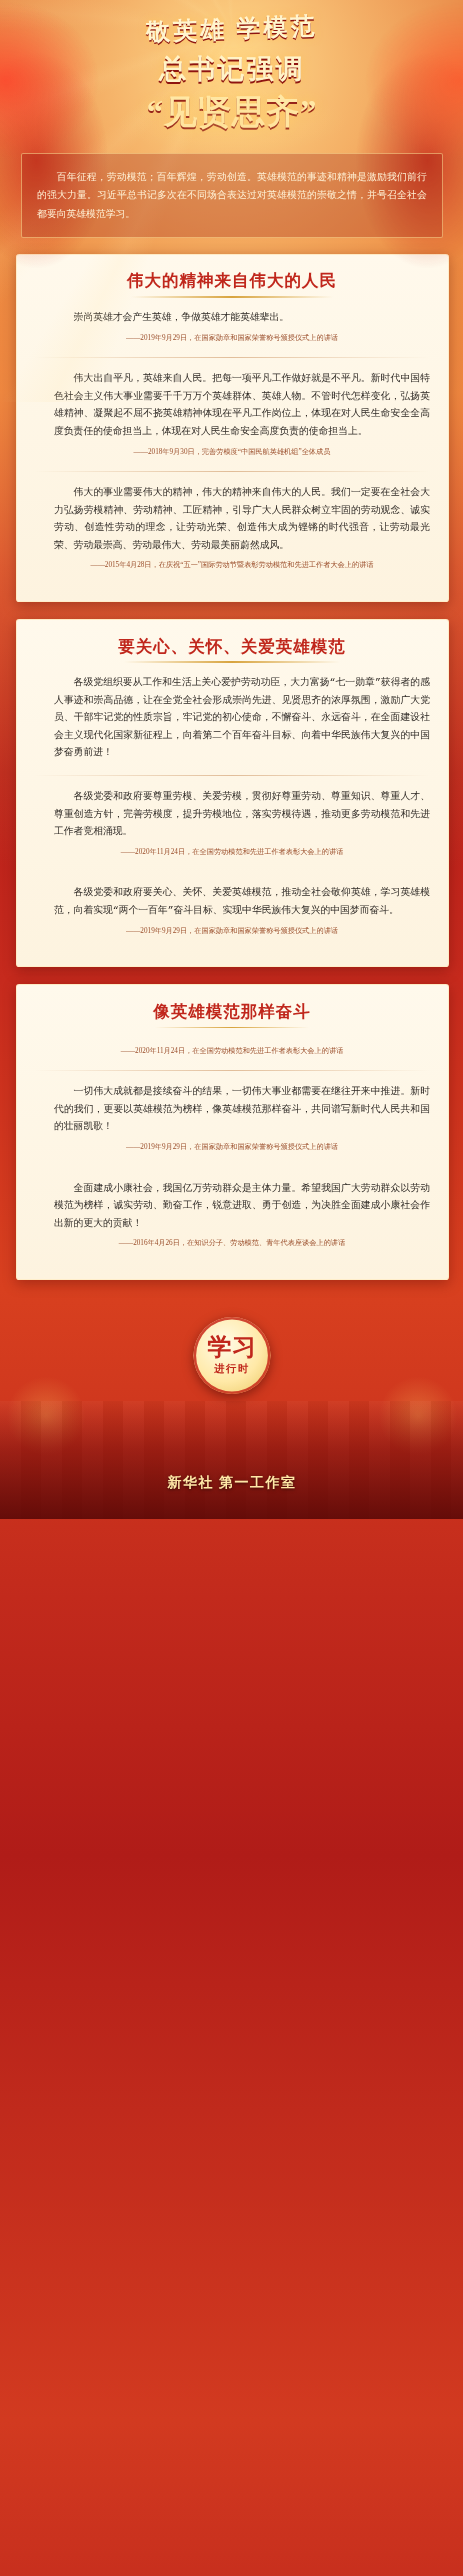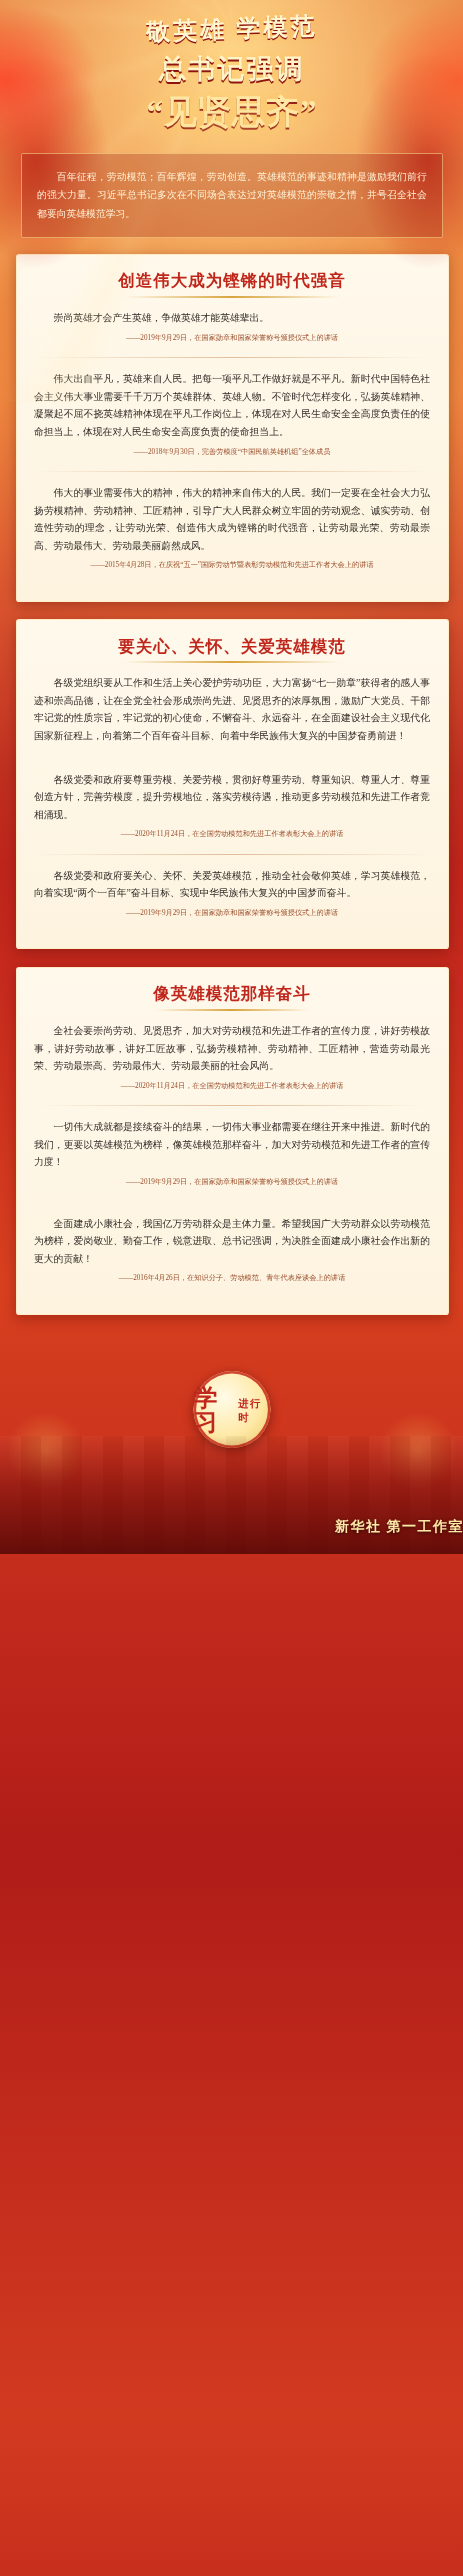--- a/index.html
+++ b/index.html
@@ -162,26 +162,27 @@
   }
   .section-title::after {
     content: "";
     position: absolute; left: 6%; right: 6%; bottom: 0; height: 1.5px;
     background: linear-gradient(90deg, rgba(200,40,25,0), #d8a43e, rgba(200,40,25,0));
   }
   .section-body { padding: 2.1px 17.5px 15.5px; }
 
   .quote-block { margin-bottom: 13.4px; }
   .quote-text {
-    font-family: Liberation Serif, serif;
+    font-family: Liberation Mono, monospace;
     font-size: 9.8px;
     line-height: 17.5px;
     color: #2f2a26;
     text-indent: 2em;
     text-align: justify;
+    margin-left: 20px;
   }
   .quote-src {
     margin-top: 5.2px;
     font-family: Liberation Serif, serif;
     font-size: 7.2px;
     line-height: 12.4px;
     color: #9a4d2a;
     text-align: center;
   }
   .divider {
@@ -190,26 +191,26 @@
     margin: 11.3px 0 12.4px;
   }
 
   
   .footer {
     position: relative;
     height: 222px;
     margin-top: 5.2px;
   }
   .footer-badge {
-    position: absolute; left: 50%; top: 39px; transform: translateX(-50%);
+    position: absolute; left: 50%; top: 20px; transform: translateX(-50%);
     width: 77px; height: 77px;
     border-radius: 50%;
     background: radial-gradient(circle at 40% 35%, #fffbe8, #ffe9a7 55%, #e8c45e 100%);
     box-shadow: 0 3.1px 10.3px rgba(60,6,4,.5), inset 0 0 0 2.6px rgba(200,40,25,.85);
-    display: flex; align-items: center; justify-content: center;
+    display: flex; flex-direction: column; align-items: center; justify-content: center;
   }
   .footer-badge-main {
     font-family: "Liberation Serif", serif;
     font-weight: bold;
     font-size: 24px;
     color: #c0271c;
     line-height: 24px;
     letter-spacing: 0.5px;
   }
   .footer-badge-sub {
@@ -220,22 +221,22 @@
     color: #c0271c;
     letter-spacing: 1.5px;
   }
   .footer-wall {
     position: absolute; left: 0; right: 0; bottom: 0; height: 118px;
     background:
       linear-gradient(180deg, rgba(120,12,10,0) 0%, rgba(120,12,10,.55) 40%, rgba(90,8,6,.9) 100%),
       repeating-linear-gradient(90deg, rgba(255,255,255,.03) 0 20.6px, rgba(0,0,0,.04) 20.6px 41px);
   }
   .footer-brand {
-    position: absolute; left: 0; right: 0; bottom: 18px;
-    text-align: right;
+    position: absolute; left: 0; right: 0; bottom: 27px;
+    text-align: center;
   }
   .footer-brand-text {
     font-family: "Liberation Serif", serif;
     font-weight: bold;
     font-size: 14px;
     letter-spacing: 1.5px;
     color: #ffe7a6;
     text-shadow: 0 1px 3.1px rgba(0,0,0,.6);
   }
   .corner-flower-l, .corner-flower-r {
@@ -259,21 +260,21 @@
     <div class="header-line3">“见贤思齐”</div>
     <div class="header-deco"></div>
   </div>
 
   <div class="intro">
     <p>百年征程，劳动模范；百年辉煌，劳动创造。英雄模范的事迹和精神是激励我们前行的强大力量。习近平总书记多次在不同场合表达过对英雄模范的崇敬之情，并号召全社会都要向英雄模范学习。</p>
   </div>
 
   <div class="section">
     <div class="section-head">
-      <div class="section-title">创造伟大成为铿锵的时代强音</div>
+      <div class="section-title">伟大的精神来自伟大的人民</div>
     </div>
     <div class="section-body">
       <div class="quote-block">
         <div class="quote-text">崇尚英雄才会产生英雄，争做英雄才能英雄辈出。</div>
         <div class="quote-src">——2019年9月29日，在国家勋章和国家荣誉称号颁授仪式上的讲话</div>
       </div>
       <div class="divider"></div>
       <div class="quote-block">
         <div class="quote-text">伟大出自平凡，英雄来自人民。把每一项平凡工作做好就是不平凡。新时代中国特色社会主义伟大事业需要千千万万个英雄群体、英雄人物。不管时代怎样变化，弘扬英雄精神、凝聚起不屈不挠英雄精神体现在平凡工作岗位上，体现在对人民生命安全全高度负责任的使命担当上，体现在对人民生命安全高度负责的使命担当上。</div>
         <div class="quote-src">——2018年9月30日，完善劳模度“中国民航英雄机组”全体成员</div>
@@ -306,31 +307,30 @@
       </div>
     </div>
   </div>
 
   <div class="section">
     <div class="section-head">
       <div class="section-title">像英雄模范那样奋斗</div>
     </div>
     <div class="section-body">
       <div class="quote-block">
-        <div class="quote-text">全社会要崇尚劳动、见贤思齐，加大对劳动模范和先进工作者的宣传力度，讲好劳模故事，讲好劳动故事，讲好工匠故事，弘扬劳模精神、劳动精神、工匠精神，营造劳动最光荣、劳动最崇高、劳动最伟大、劳动最美丽的社会风尚。</div>
         <div class="quote-src">——2020年11月24日，在全国劳动模范和先进工作者表彰大会上的讲话</div>
       </div>
       <div class="divider"></div>
       <div class="quote-block">
-        <div class="quote-text">一切伟大成就都是接续奋斗的结果，一切伟大事业都需要在继往开来中推进。新时代的我们，更要以英雄模范为榜样，像英雄模范那样奋斗，加大对劳动模范和先进工作者的宣传力度！</div>
+        <div class="quote-text">一切伟大成就都是接续奋斗的结果，一切伟大事业都需要在继往开来中推进。新时代的我们，更要以英雄模范为榜样，像英雄模范那样奋斗，共同谱写新时代人民共和国的壮丽凯歌！</div>
         <div class="quote-src">——2019年9月29日，在国家勋章和国家荣誉称号颁授仪式上的讲话</div>
       </div>
       <div class="divider"></div>
       <div class="quote-block">
-        <div class="quote-text">全面建成小康社会，我国亿万劳动群众是主体力量。希望我国广大劳动群众以劳动模范为榜样，爱岗敬业、勤奋工作，锐意进取、总书记强调，为决胜全面建成小康社会作出新的更大的贡献！</div>
+        <div class="quote-text">全面建成小康社会，我国亿万劳动群众是主体力量。希望我国广大劳动群众以劳动模范为榜样，诚实劳动、勤奋工作，锐意进取、勇于创造，为决胜全面建成小康社会作出新的更大的贡献！</div>
         <div class="quote-src">——2016年4月26日，在知识分子、劳动模范、青年代表座谈会上的讲话</div>
       </div>
     </div>
   </div>
 
   <div class="footer">
     <div class="corner-flower-l"></div>
     <div class="corner-flower-r"></div>
     <div class="footer-badge">
       <div class="footer-badge-main">学习</div>

